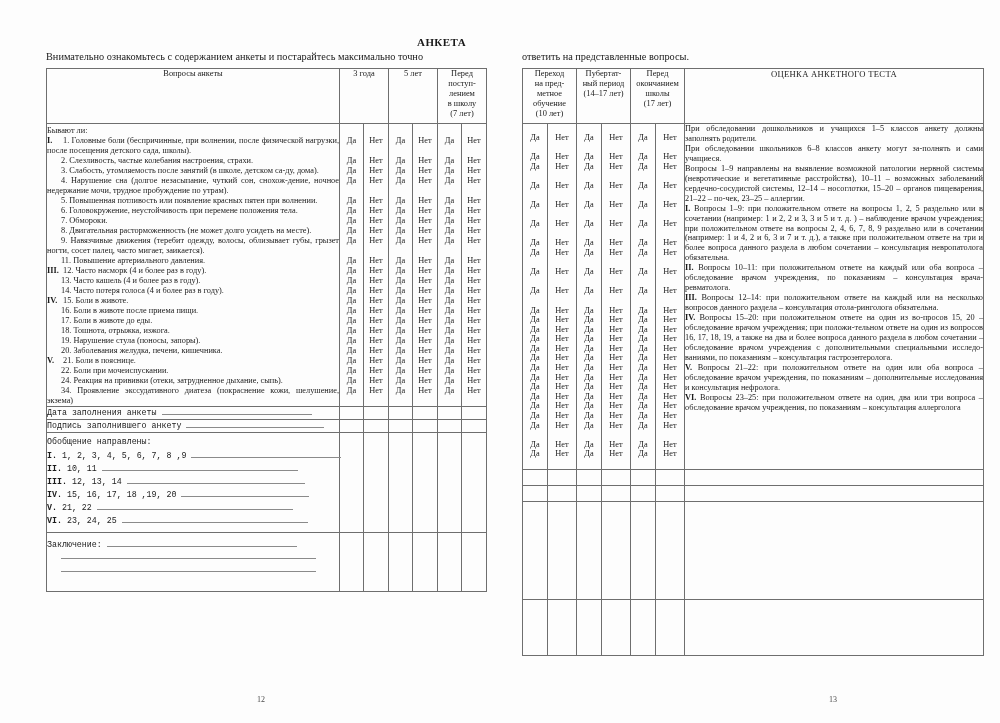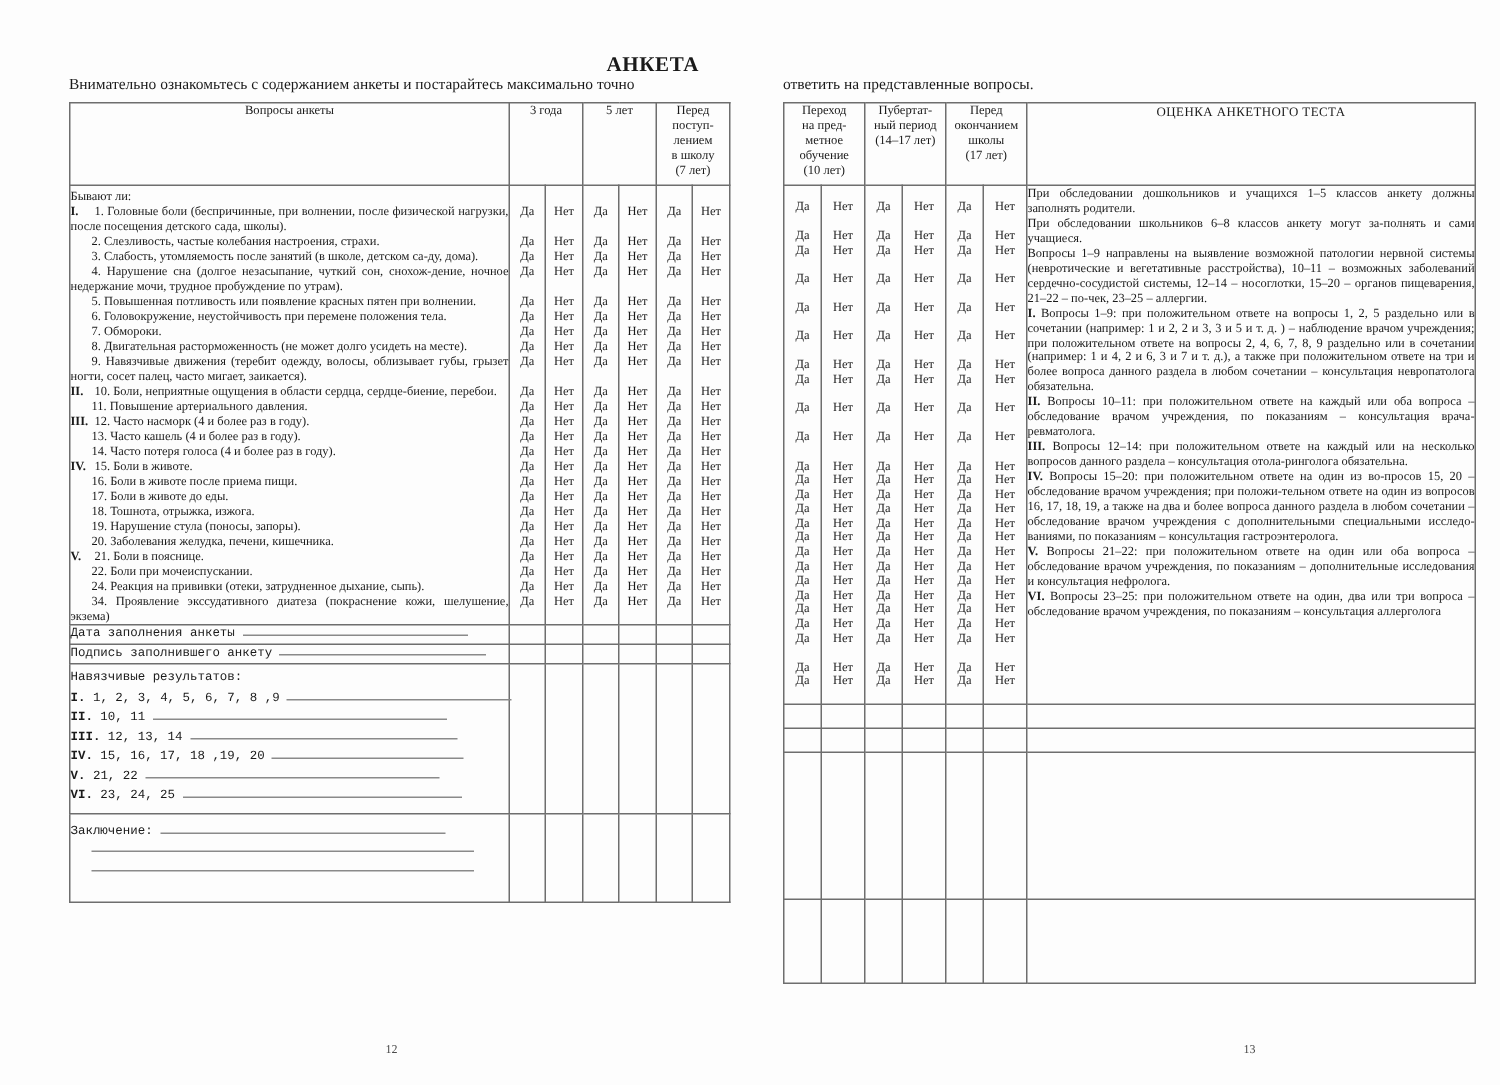--- a/index.html
+++ b/index.html
@@ -13,21 +13,21 @@
   .spread{position:relative;width:1000px;height:723px;}
 
   
   .page{position:absolute;top:0;height:723px;}
   .page-left{left:0;width:500px;}
   .page-right{left:500px;width:500px;}
 
   
   .doc-title{
     position:absolute;top:36px;left:0;width:466px;
-    text-align:right;font-weight:bold;font-size:14px;
+    text-align:right;font-weight:bold;font-size:11px;
     letter-spacing:.4px;
   }
   .intro-left{
     position:absolute;top:51px;left:46px;width:440px;
     font-size:10.3px;text-align:left;white-space:nowrap;
   }
   .intro-right{
     position:absolute;top:51px;left:22px;width:460px;
     font-size:10.3px;text-align:left;white-space:nowrap;
   }
@@ -222,31 +222,20 @@
             </td>
             <td class="yn" style="border-top:none;border-bottom:none;">Да</td>
             <td class="yn" style="border-top:none;border-bottom:none;">Нет</td>
             <td class="yn" style="border-top:none;border-bottom:none;">Да</td>
             <td class="yn" style="border-top:none;border-bottom:none;">Нет</td>
             <td class="yn" style="border-top:none;border-bottom:none;">Да</td>
             <td class="yn" style="border-top:none;border-bottom:none;">Нет</td>
           </tr>
           <tr>
             <td class="qcell" style="border-top:none;border-bottom:none;">
-              <p class="q" style="text-indent:14px"><span class="rn">II.</span>10. Боли, неприятные ощущения в области сердца, сердце-биение, перебои.</p>
-            </td>
-            <td class="yn" style="border-top:none;border-bottom:none;">Да</td>
-            <td class="yn" style="border-top:none;border-bottom:none;">Нет</td>
-            <td class="yn" style="border-top:none;border-bottom:none;">Да</td>
-            <td class="yn" style="border-top:none;border-bottom:none;">Нет</td>
-            <td class="yn" style="border-top:none;border-bottom:none;">Да</td>
-            <td class="yn" style="border-top:none;border-bottom:none;">Нет</td>
-          </tr>
-          <tr>
-            <td class="qcell" style="border-top:none;border-bottom:none;">
               <p class="q">11. Повышение артериального давления.</p>
             </td>
             <td class="yn" style="border-top:none;border-bottom:none;">Да</td>
             <td class="yn" style="border-top:none;border-bottom:none;">Нет</td>
             <td class="yn" style="border-top:none;border-bottom:none;">Да</td>
             <td class="yn" style="border-top:none;border-bottom:none;">Нет</td>
             <td class="yn" style="border-top:none;border-bottom:none;">Да</td>
             <td class="yn" style="border-top:none;border-bottom:none;">Нет</td>
           </tr>
           <tr>
@@ -405,21 +394,21 @@
             <td class="formline"><span class="lbl">Подпись заполнившего  анкету</span> <span class="rule" style="width:138px"></span></td>
             <td class="yn"></td>
             <td class="yn"></td>
             <td class="yn"></td>
             <td class="yn"></td>
             <td class="yn"></td>
             <td class="yn"></td>
           </tr>
           <tr>
             <td class="formline" style="padding-top:3px;padding-bottom:4px">
-              <p class="sum-row" style="margin-bottom:2px">Навязчивые результатов:</p>
+              <p class="sum-row" style="margin-bottom:2px">Обобщение направлены:</p>
               <p class="sum-row"><b>I.</b> 1, 2, 3, 4, 5, 6, 7, 8 ,9 <span class="rule" style="width:150px"></span></p>
               <p class="sum-row"><b>II.</b> 10, 11 <span class="rule" style="width:196px"></span></p>
               <p class="sum-row"><b>III.</b> 12, 13, 14 <span class="rule" style="width:178px"></span></p>
               <p class="sum-row"><b>IV.</b> 15, 16, 17, 18 ,19, 20 <span class="rule" style="width:128px"></span></p>
               <p class="sum-row"><b>V.</b> 21, 22 <span class="rule" style="width:196px"></span></p>
               <p class="sum-row"><b>VI.</b> 23, 24, 25 <span class="rule" style="width:186px"></span></p>
             </td>
             <td class="yn"></td>
             <td class="yn"></td>
             <td class="yn"></td>

